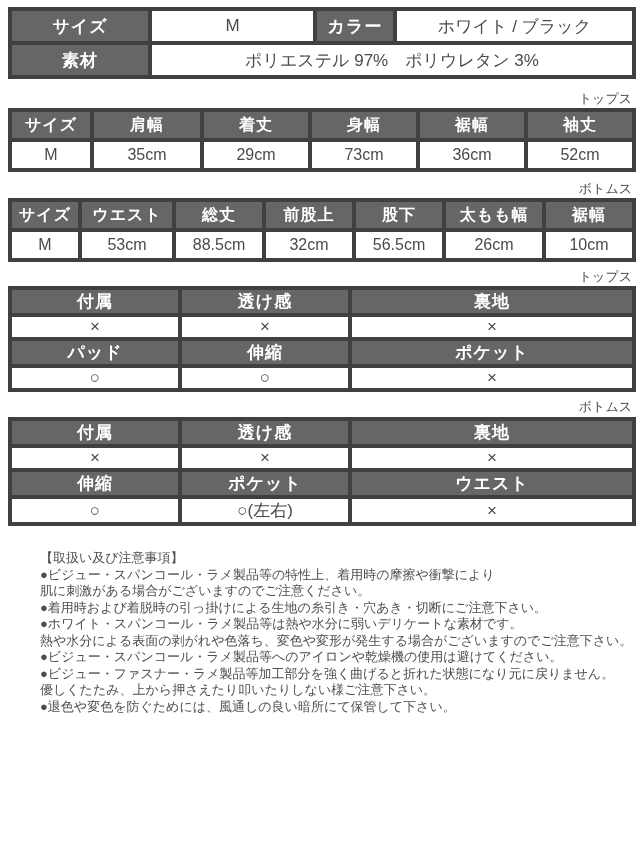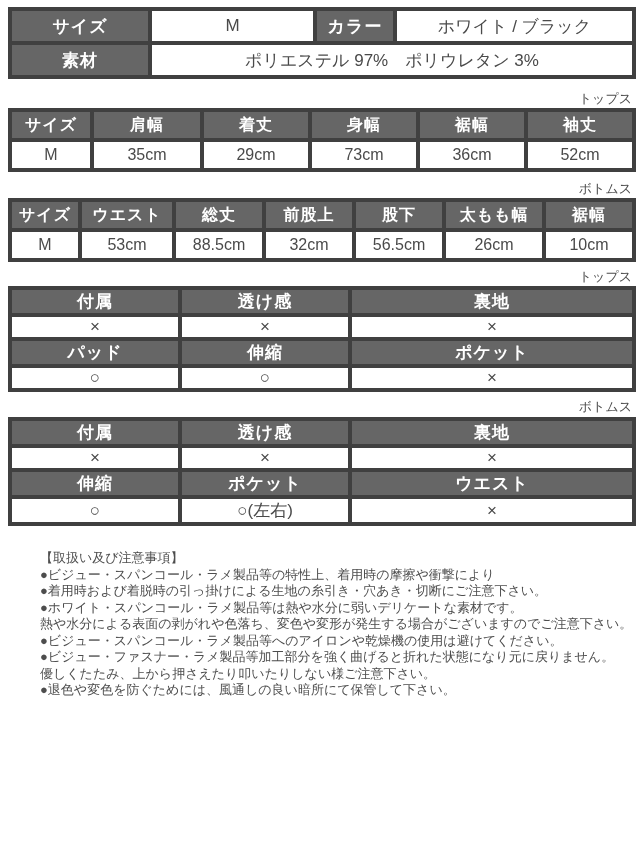--- a/index.html
+++ b/index.html
@@ -211,20 +211,21 @@
       <td>○</td>
       <td>○(左右)</td>
       <td>×</td>
     </tr>
   </tbody>
     </table>
 
   <div class="notes">
     <div class="note-line note-title">【取扱い及び注意事項】</div>
     <div class="note-line">●ビジュー・スパンコール・ラメ製品等の特性上、着用時の摩擦や衝撃により</div>
+    <div class="note-line">肌に刺激がある場合がございますのでご注意ください。</div>
     <div class="note-line">●着用時および着脱時の引っ掛けによる生地の糸引き・穴あき・切断にご注意下さい。</div>
     <div class="note-line">●ホワイト・スパンコール・ラメ製品等は熱や水分に弱いデリケートな素材です。</div>
     <div class="note-line">熱や水分による表面の剥がれや色落ち、変色や変形が発生する場合がございますのでご注意下さい。</div>
     <div class="note-line">●ビジュー・スパンコール・ラメ製品等へのアイロンや乾燥機の使用は避けてください。</div>
     <div class="note-line">●ビジュー・ファスナー・ラメ製品等加工部分を強く曲げると折れた状態になり元に戻りません。</div>
     <div class="note-line">優しくたたみ、上から押さえたり叩いたりしない様ご注意下さい。</div>
     <div class="note-line">●退色や変色を防ぐためには、風通しの良い暗所にて保管して下さい。</div>
   </div>
 
 </div>

